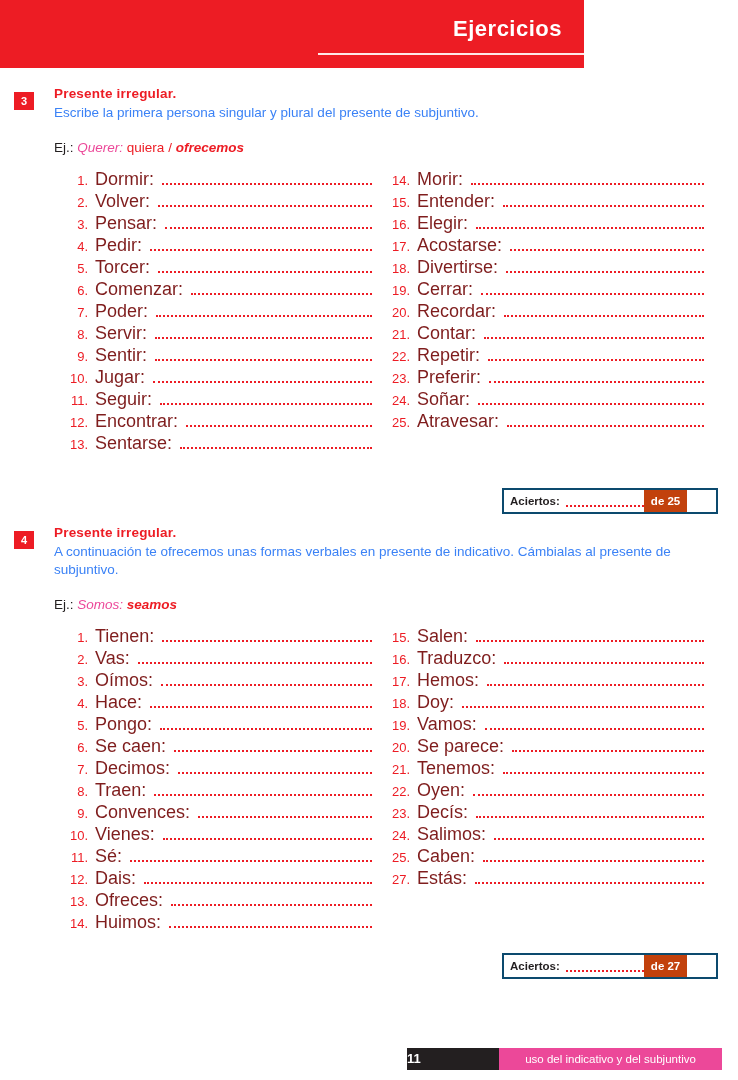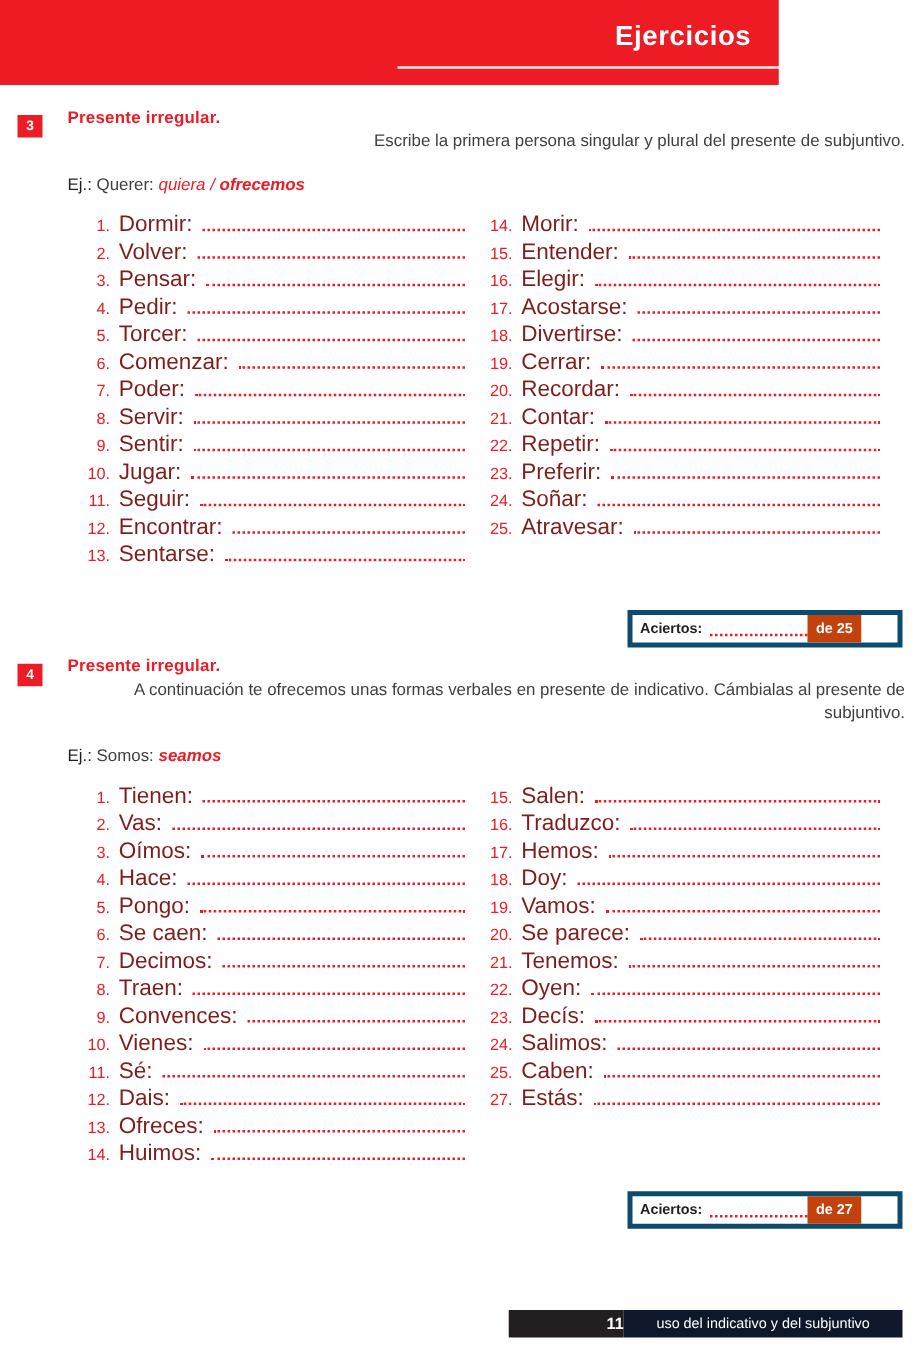--- a/index.html
+++ b/index.html
@@ -17,21 +17,20 @@
   }
 
   
   .header {
     position: absolute;
     top: 0;
     left: 0;
     width: 584px;
     height: 68px;
     background: #ed1c24;
-    padding-left: 39px;
   }
   .header-title {
     position: absolute;
     right: 22px;
     top: 16px;
     color: #ffffff;
     font-size: 22px;
     font-weight: bold;
     letter-spacing: 0.5px;
   }
@@ -69,38 +68,37 @@
     width: 670px;
   }
   .ex-title {
     color: #ed1c24;
     font-size: 13.5px;
     font-weight: bold;
     letter-spacing: 0.2px;
     margin: 0 0 3px 0;
   }
   .ex-instr {
-    color: #404040;
+    color: #3b82f6;
     font-size: 13.5px;
     line-height: 1.35;
     margin: 0;
-    text-align: right;
   }
   .ex-example {
     margin-top: 18px;
     font-size: 13.5px;
     color: #231f20;
   }
   .ex-example .ej-label { color: #231f20; text-align: right; }
   .ex-example .ej-italic {
-    color: #404040;
+    color: #ec4899;
+    font-style: italic;
   }
   .ex-example .ej-answer {
     color: #ed1c24;
-    font-style: italic;
   }
   .ex-example .ej-bold {
     color: #ed1c24;
     font-style: italic;
     font-weight: bold;
   }
 
   
   .cols {
     position: relative;
@@ -136,21 +134,21 @@
     margin-left: 8px;
     border-bottom: 2px dotted #ed1c24;
     height: 11px;
   }
   .col-left .item-dots { min-width: 140px; }
 
   
   .aciertos {
     position: absolute;
     height: 22px;
-    border: 4px solid #0c4a6e;
+    border: 2px solid #0c4a6e;
     display: flex;
     align-items: stretch;
     background: #ffffff;
   }
   .aciertos-label {
     color: #231f20;
     font-size: 11.5px;
     font-weight: bold;
     padding: 0 6px;
     line-height: 22px;
@@ -182,30 +180,30 @@
   .footer-page {
     position: absolute;
     left: 407px;
     top: 0;
     width: 92px;
     height: 22px;
     background: #231f20;
     color: #ffffff;
     font-size: 13px;
     font-weight: bold;
-    text-align: right;
+    text-align: left;
     line-height: 22px;
   }
   .footer-text {
     position: absolute;
     left: 499px;
     top: 0;
     width: 223px;
     height: 22px;
-    background: #0f172a;
+    background: #ec4899;
     color: #ffffff;
     font-size: 11.5px;
     text-align: center;
     line-height: 22px;
   }
 </style>
 </head>
 <body>
 
 <div class="header">

